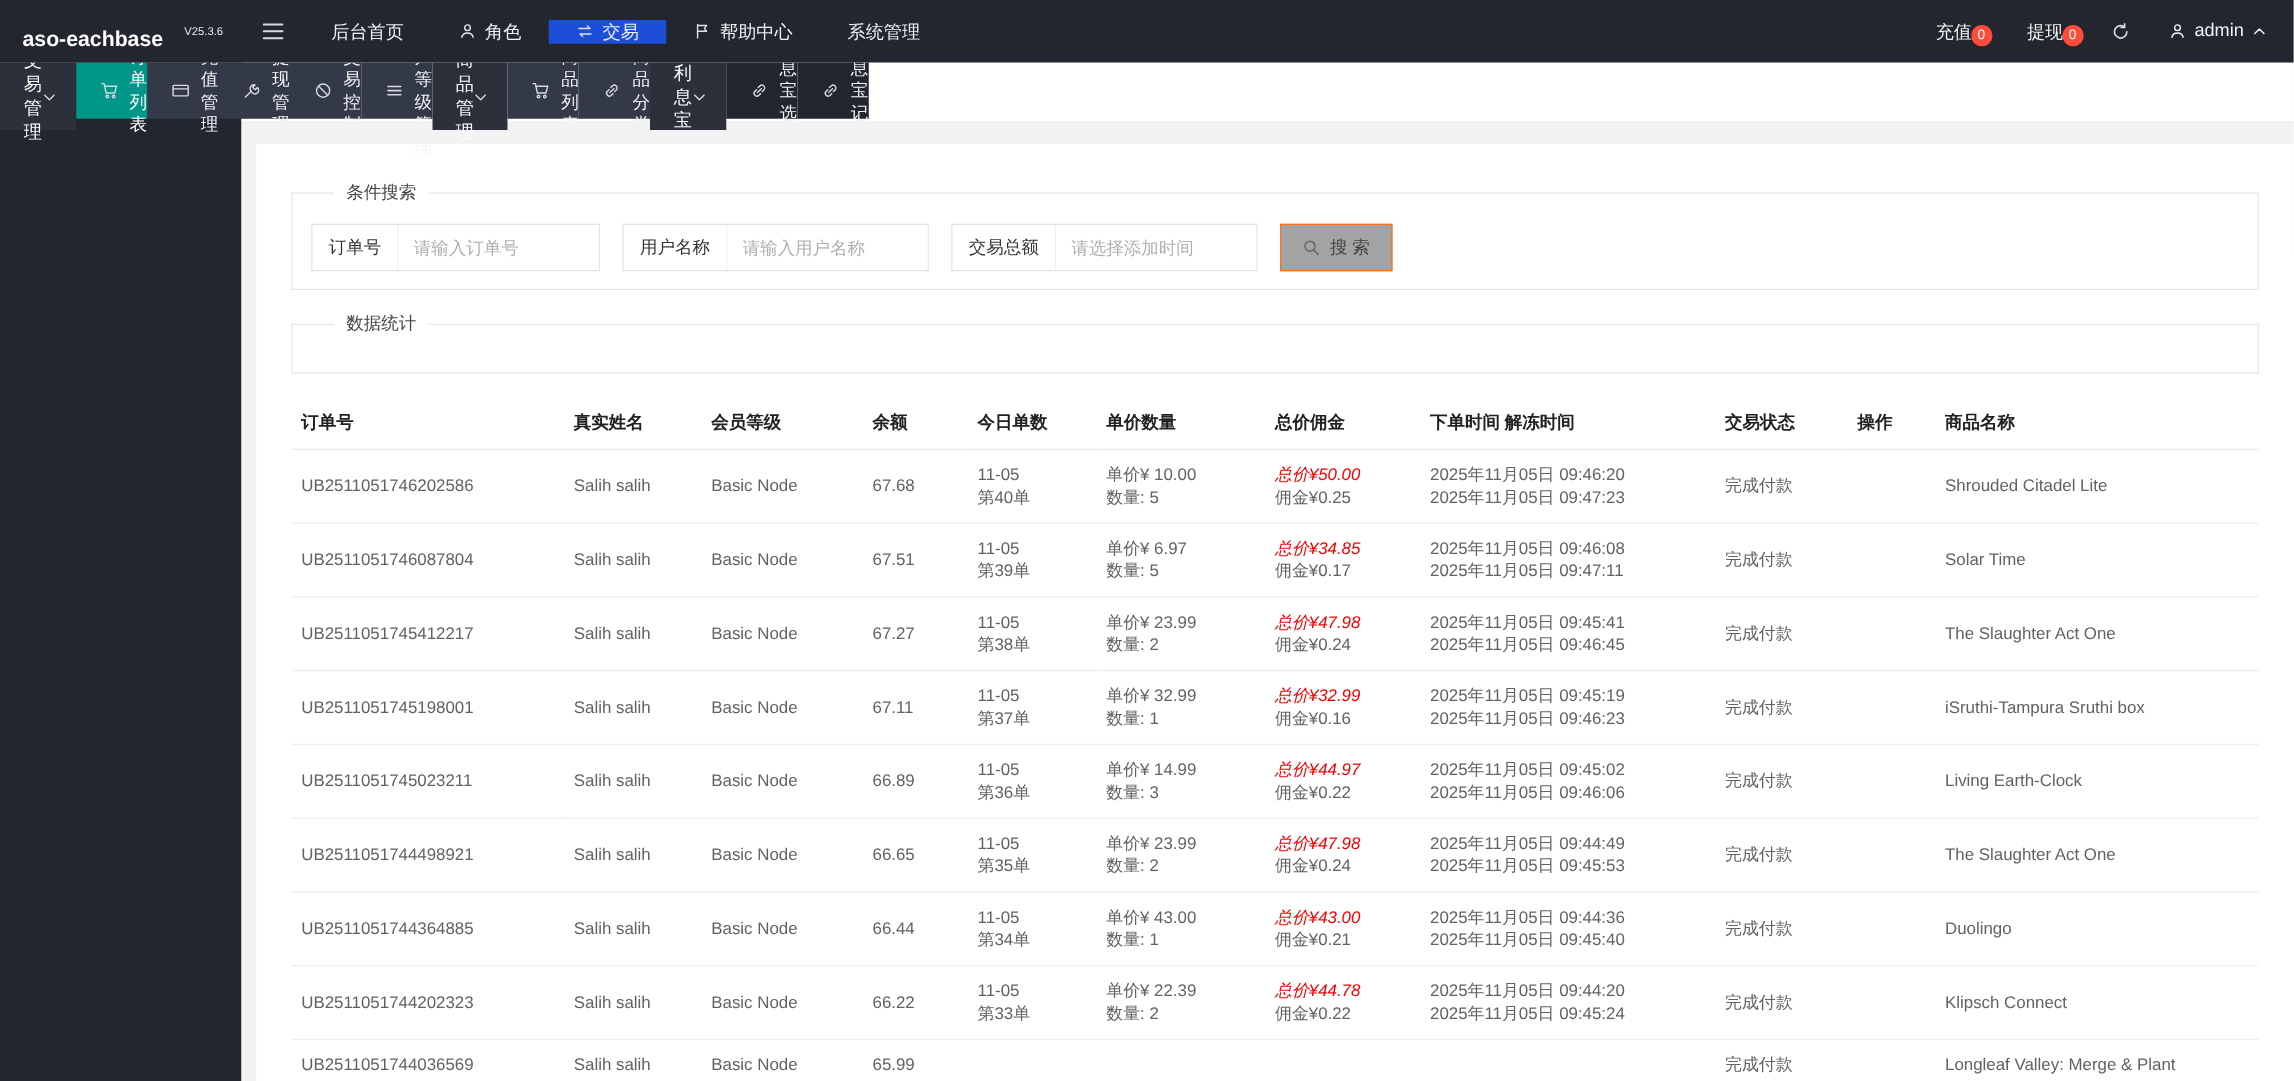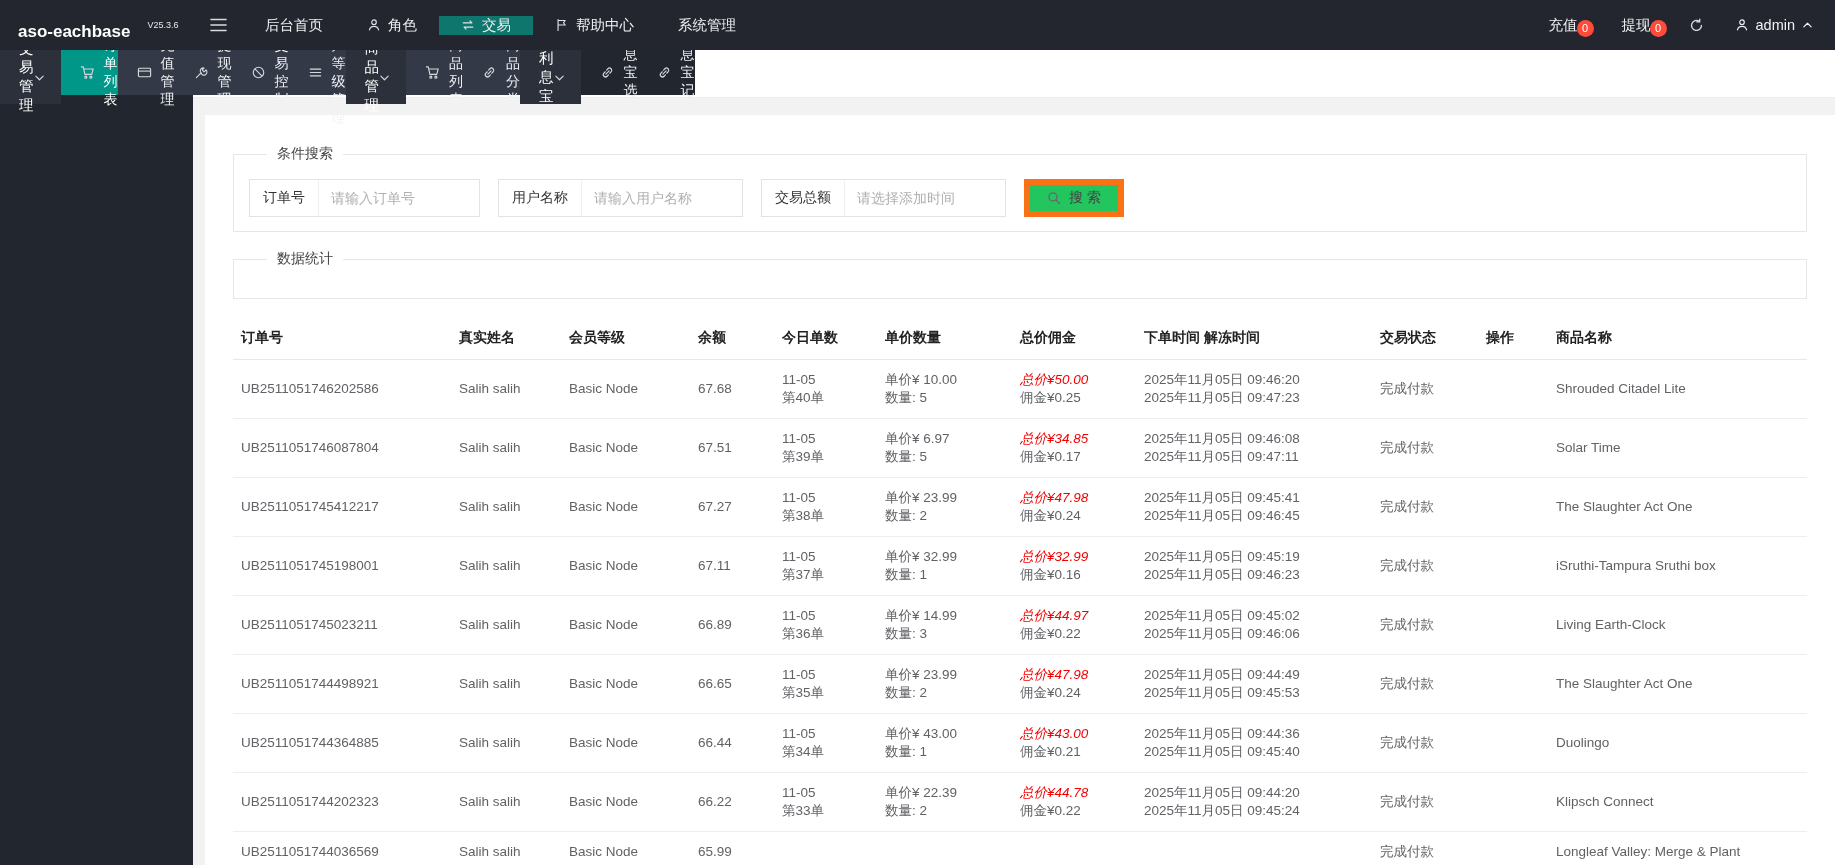--- a/index.html
+++ b/index.html
@@ -21,21 +21,21 @@
     padding: 13px 0 0 18px; font-size: 17px; font-weight: bold; color: #fff; white-space: nowrap;
   }
   .logo sup { font-size: 9px; font-weight: normal; margin-left: 17px; margin-top: -2px; color: #e8e8e8; }
   .nav-burger { width: 50px; display: flex; align-items: center; justify-content: center; color: #d9dbe0; cursor: pointer; }
   .nav-menu { display: flex; align-items: stretch; }
   .nav-item {
     padding: 0 22px; display: flex; align-items: center; gap: 7px;
     font-size: 14.5px; color: #eef0f3; cursor: pointer; white-space: nowrap;
   }
   .nav-item .nico { color: #dfe2e6; }
-  .nav-item.active { background: #0f766e; }
+  .nav-item.active { background: #1d4ed8; }
   .nav-right { margin-left: auto; display: flex; align-items: stretch; }
   .nav-pill { position: relative; padding: 0 22px; display: flex; align-items: center; font-size: 14.5px; color: #f0f1f3; cursor: pointer; }
   .badge {
     position: absolute; top: 4px; right: 6px; background: #ff4b3a; color: #fff;
     min-width: 17px; height: 17px; line-height: 17px; border-radius: 9px;
     font-size: 11px; text-align: center; padding: 0 4px;
   }
   .nav-iconbtn { width: 48px; display: flex; align-items: center; justify-content: center; color: #d9dbe0; cursor: pointer; }
   .nav-user { display: flex; align-items: center; gap: 7px; padding: 0 22px 0 14px; font-size: 14.5px; color: #f0f1f3; cursor: pointer; }
 
@@ -79,21 +79,21 @@
     display: flex; align-items: center; padding: 0 13px; font-size: 14px; color: #333;
     border-right: 1px solid #efefef; white-space: nowrap;
   }
   .input-group input {
     border: none; outline: none; width: 160px; padding: 0 12px; font-size: 14px; color: #333;
     font-family: "Liberation Sans", "DejaVu Sans", sans-serif;
   }
   .input-group input::placeholder { color: #b0b0b0; }
   .search-btn {
     display: flex; align-items: center; gap: 8px; height: 38px; padding: 0 17px;
-    border: 6px solid #f97316; background: #22c55e; font-size: 14px; color: #444; cursor: pointer;
+    border: 1px solid #f97316; background: #a3a3a3; font-size: 14px; color: #444; cursor: pointer;
     font-family: "Liberation Sans", "DejaVu Sans", sans-serif;
   }
   .search-btn .mico { color: #666; }
 
   .stats-line { font-size: 14px; color: #f50000; padding: 2px 8px; }
   .stats-line .gap { display: inline-block; width: 26px; }
 
   
   table { width: 100%; border-collapse: collapse; table-layout: fixed; }
   thead th {

